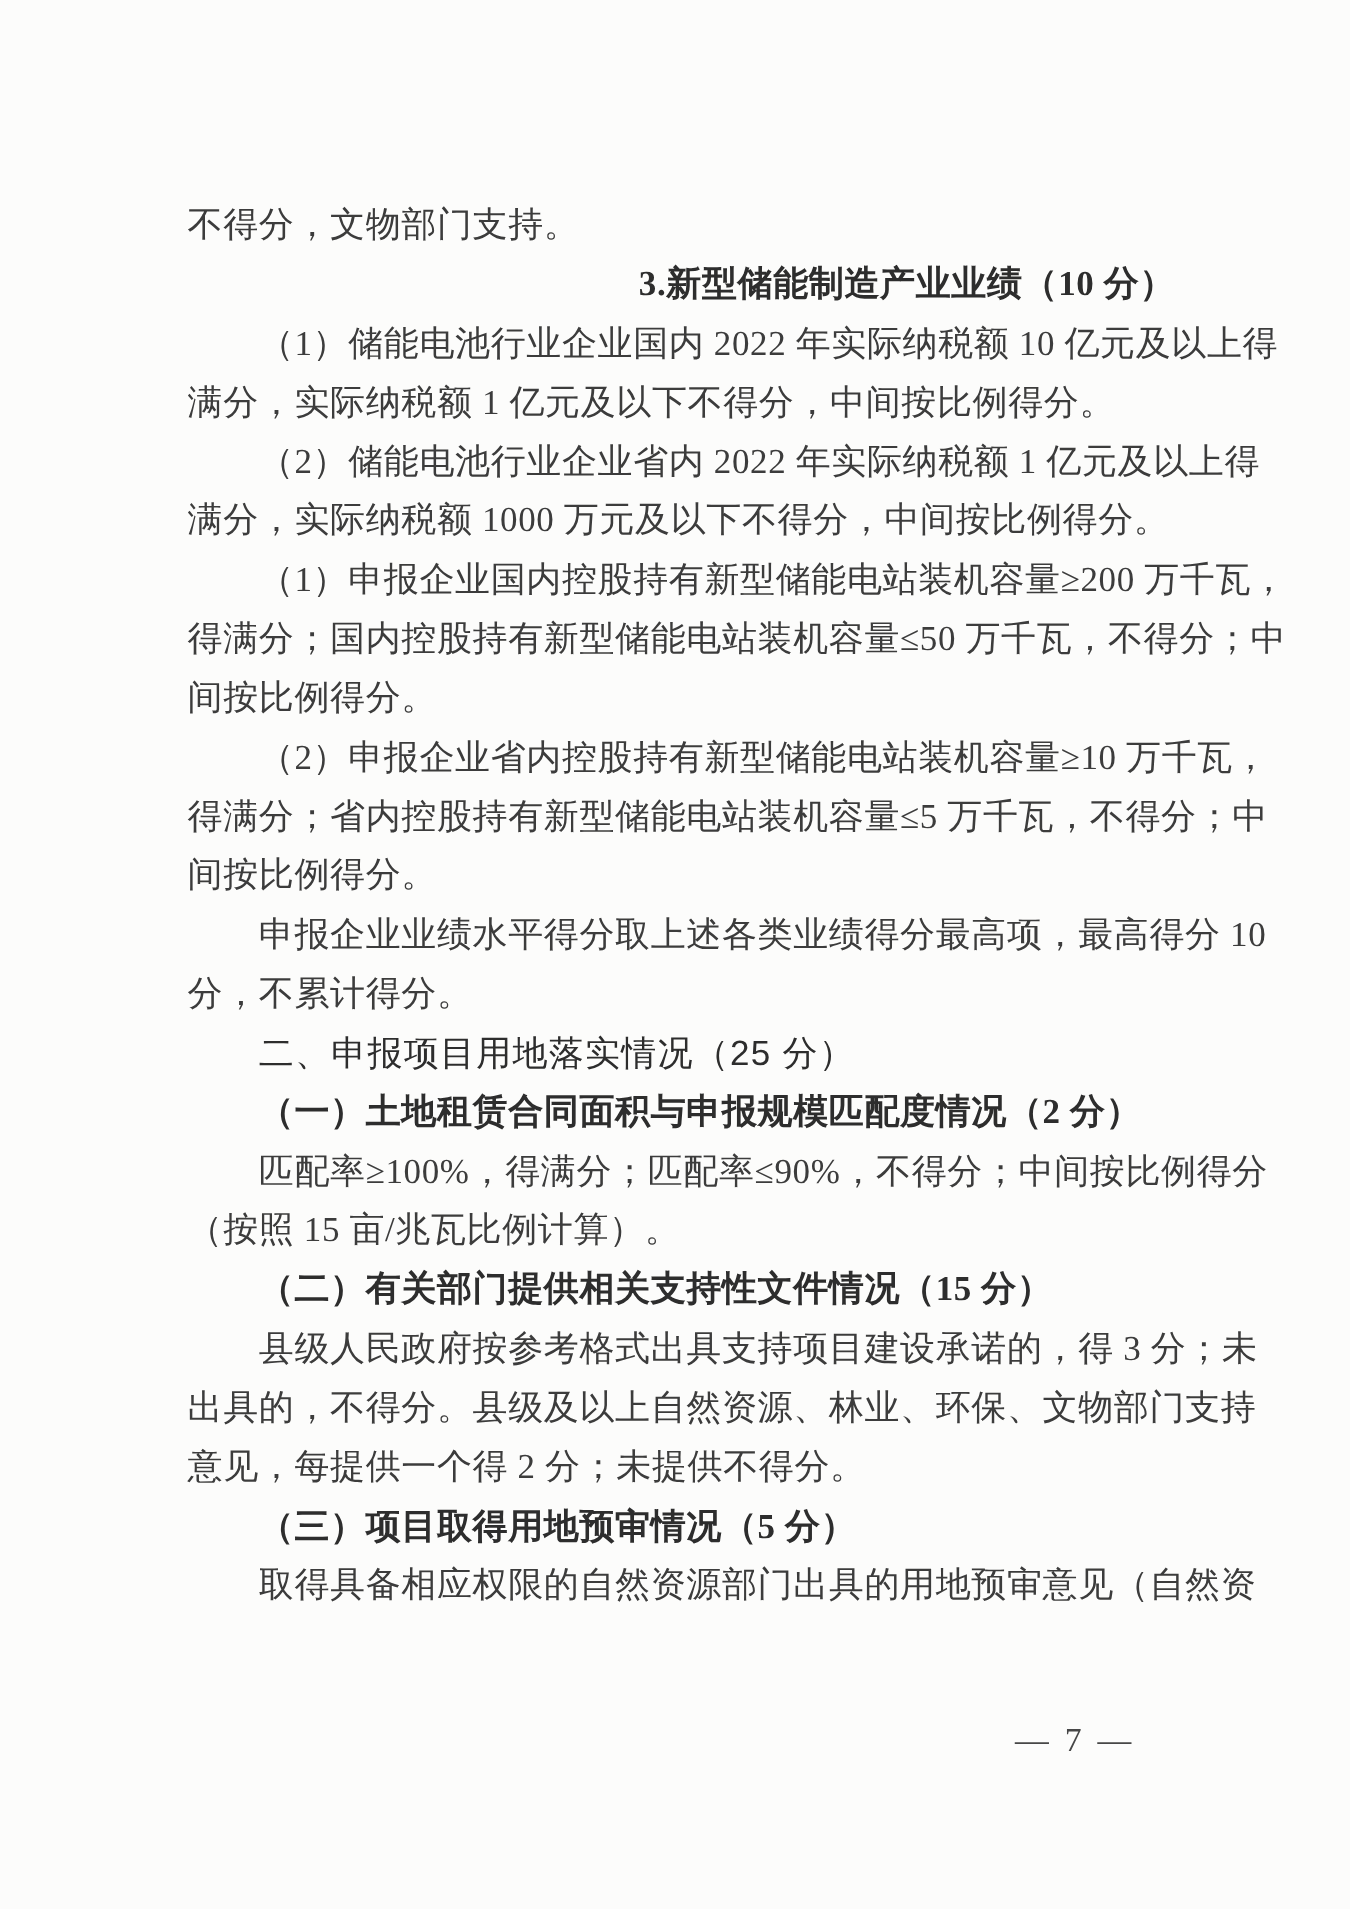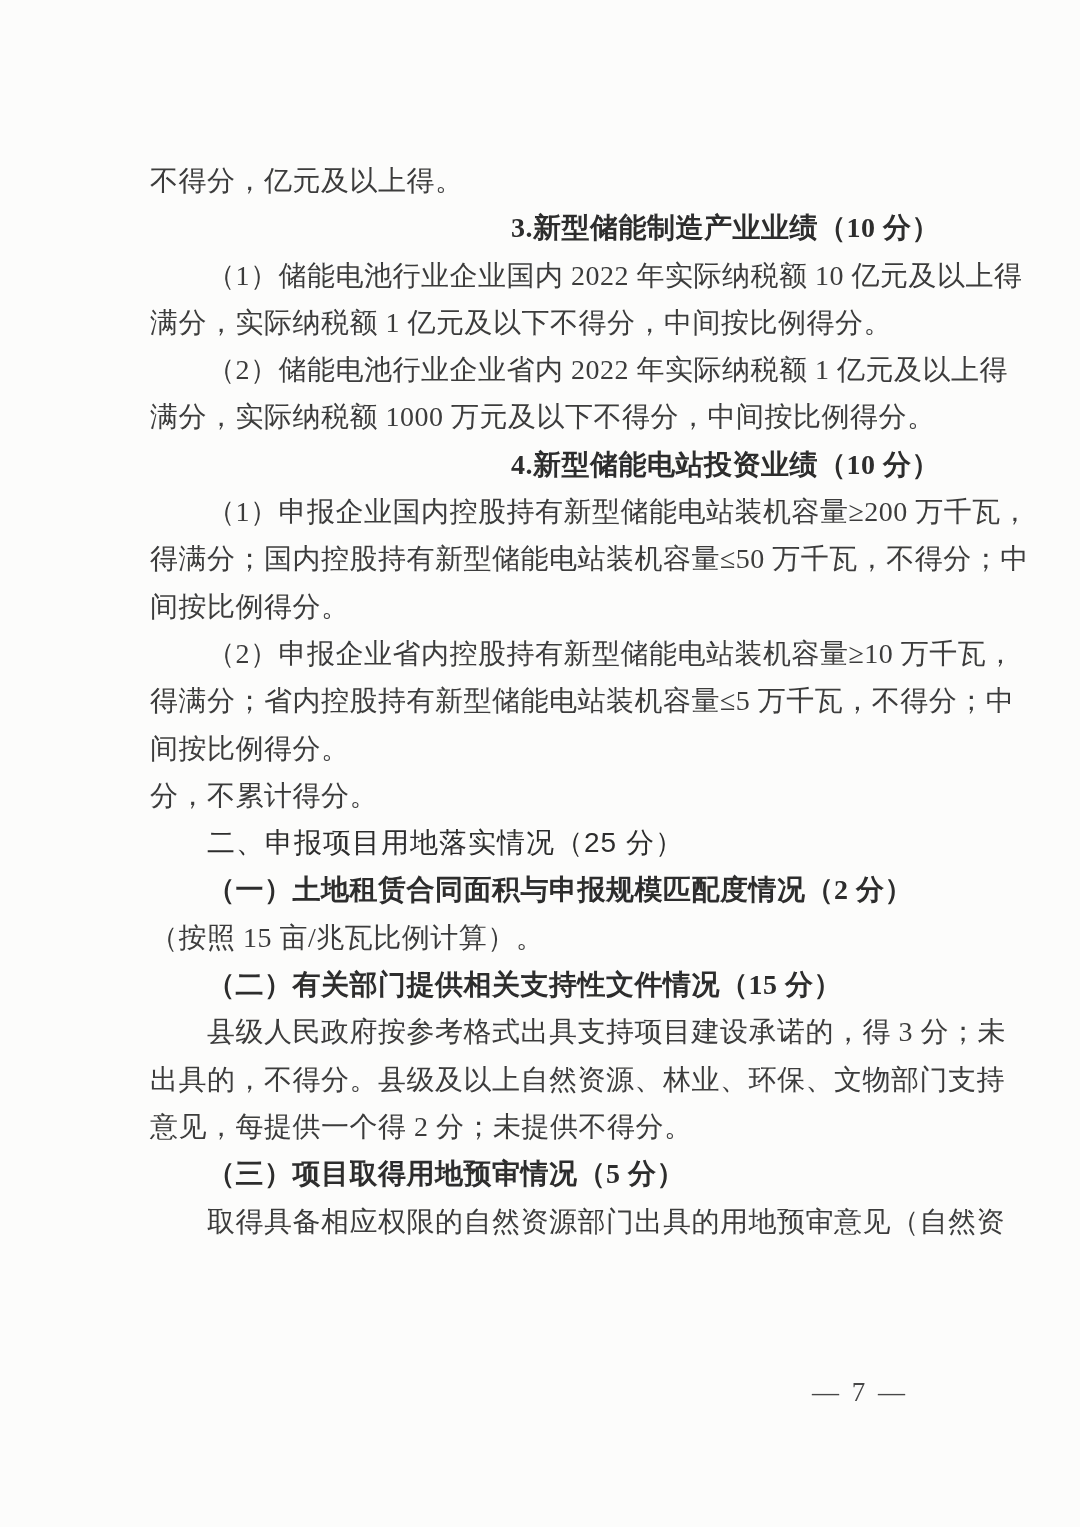--- a/index.html
+++ b/index.html
@@ -63,36 +63,37 @@
     letter-spacing: 3px;
     color: var(--footer-color, #474747);
     white-space: nowrap;
   }
 </style>
 </head>
 <body>
 
 <div class="page">
   <div class="content">
-      <div class="line body">不得分，亿元及以上得。</div>
+      <div class="line body">不得分，文物部门支持。</div>
       <div class="line num-heading indent">3.新型储能制造产业业绩（10 分）</div>
       <div class="line body indent justify">（1）储能电池行业企业国内 2022 年实际纳税额 10 亿元及以上得</div>
       <div class="line body">满分，实际纳税额 1 亿元及以下不得分，中间按比例得分。</div>
       <div class="line body indent justify">（2）储能电池行业企业省内 2022 年实际纳税额 1 亿元及以上得</div>
       <div class="line body">满分，实际纳税额 1000 万元及以下不得分，中间按比例得分。</div>
-      <div class="line num-heading indent">4.新型储能电站投资业绩（10 分）</div>
       <div class="line body indent justify">（1）申报企业国内控股持有新型储能电站装机容量≥200 万千瓦，</div>
       <div class="line body">得满分；国内控股持有新型储能电站装机容量≤50 万千瓦，不得分；中</div>
       <div class="line body">间按比例得分。</div>
       <div class="line body indent justify">（2）申报企业省内控股持有新型储能电站装机容量≥10 万千瓦，</div>
       <div class="line body">得满分；省内控股持有新型储能电站装机容量≤5 万千瓦，不得分；中</div>
       <div class="line body">间按比例得分。</div>
+      <div class="line body indent justify">申报企业业绩水平得分取上述各类业绩得分最高项，最高得分 10</div>
       <div class="line body">分，不累计得分。</div>
       <div class="line hei-heading indent">二、申报项目用地落实情况（25 分）</div>
       <div class="line kai-heading indent">（一）土地租赁合同面积与申报规模匹配度情况（2 分）</div>
+      <div class="line body indent justify">匹配率≥100%，得满分；匹配率≤90%，不得分；中间按比例得分</div>
       <div class="line body">（按照 15 亩/兆瓦比例计算）。</div>
       <div class="line kai-heading indent">（二）有关部门提供相关支持性文件情况（15 分）</div>
       <div class="line body indent justify">县级人民政府按参考格式出具支持项目建设承诺的，得 3 分；未</div>
       <div class="line body justify">出具的，不得分。县级及以上自然资源、林业、环保、文物部门支持</div>
       <div class="line body">意见，每提供一个得 2 分；未提供不得分。</div>
       <div class="line kai-heading indent">（三）项目取得用地预审情况（5 分）</div>
       <div class="line body indent justify">取得具备相应权限的自然资源部门出具的用地预审意见（自然资</div>
     </div>
   <div class="footer">— 7 —</div>
 </div>

